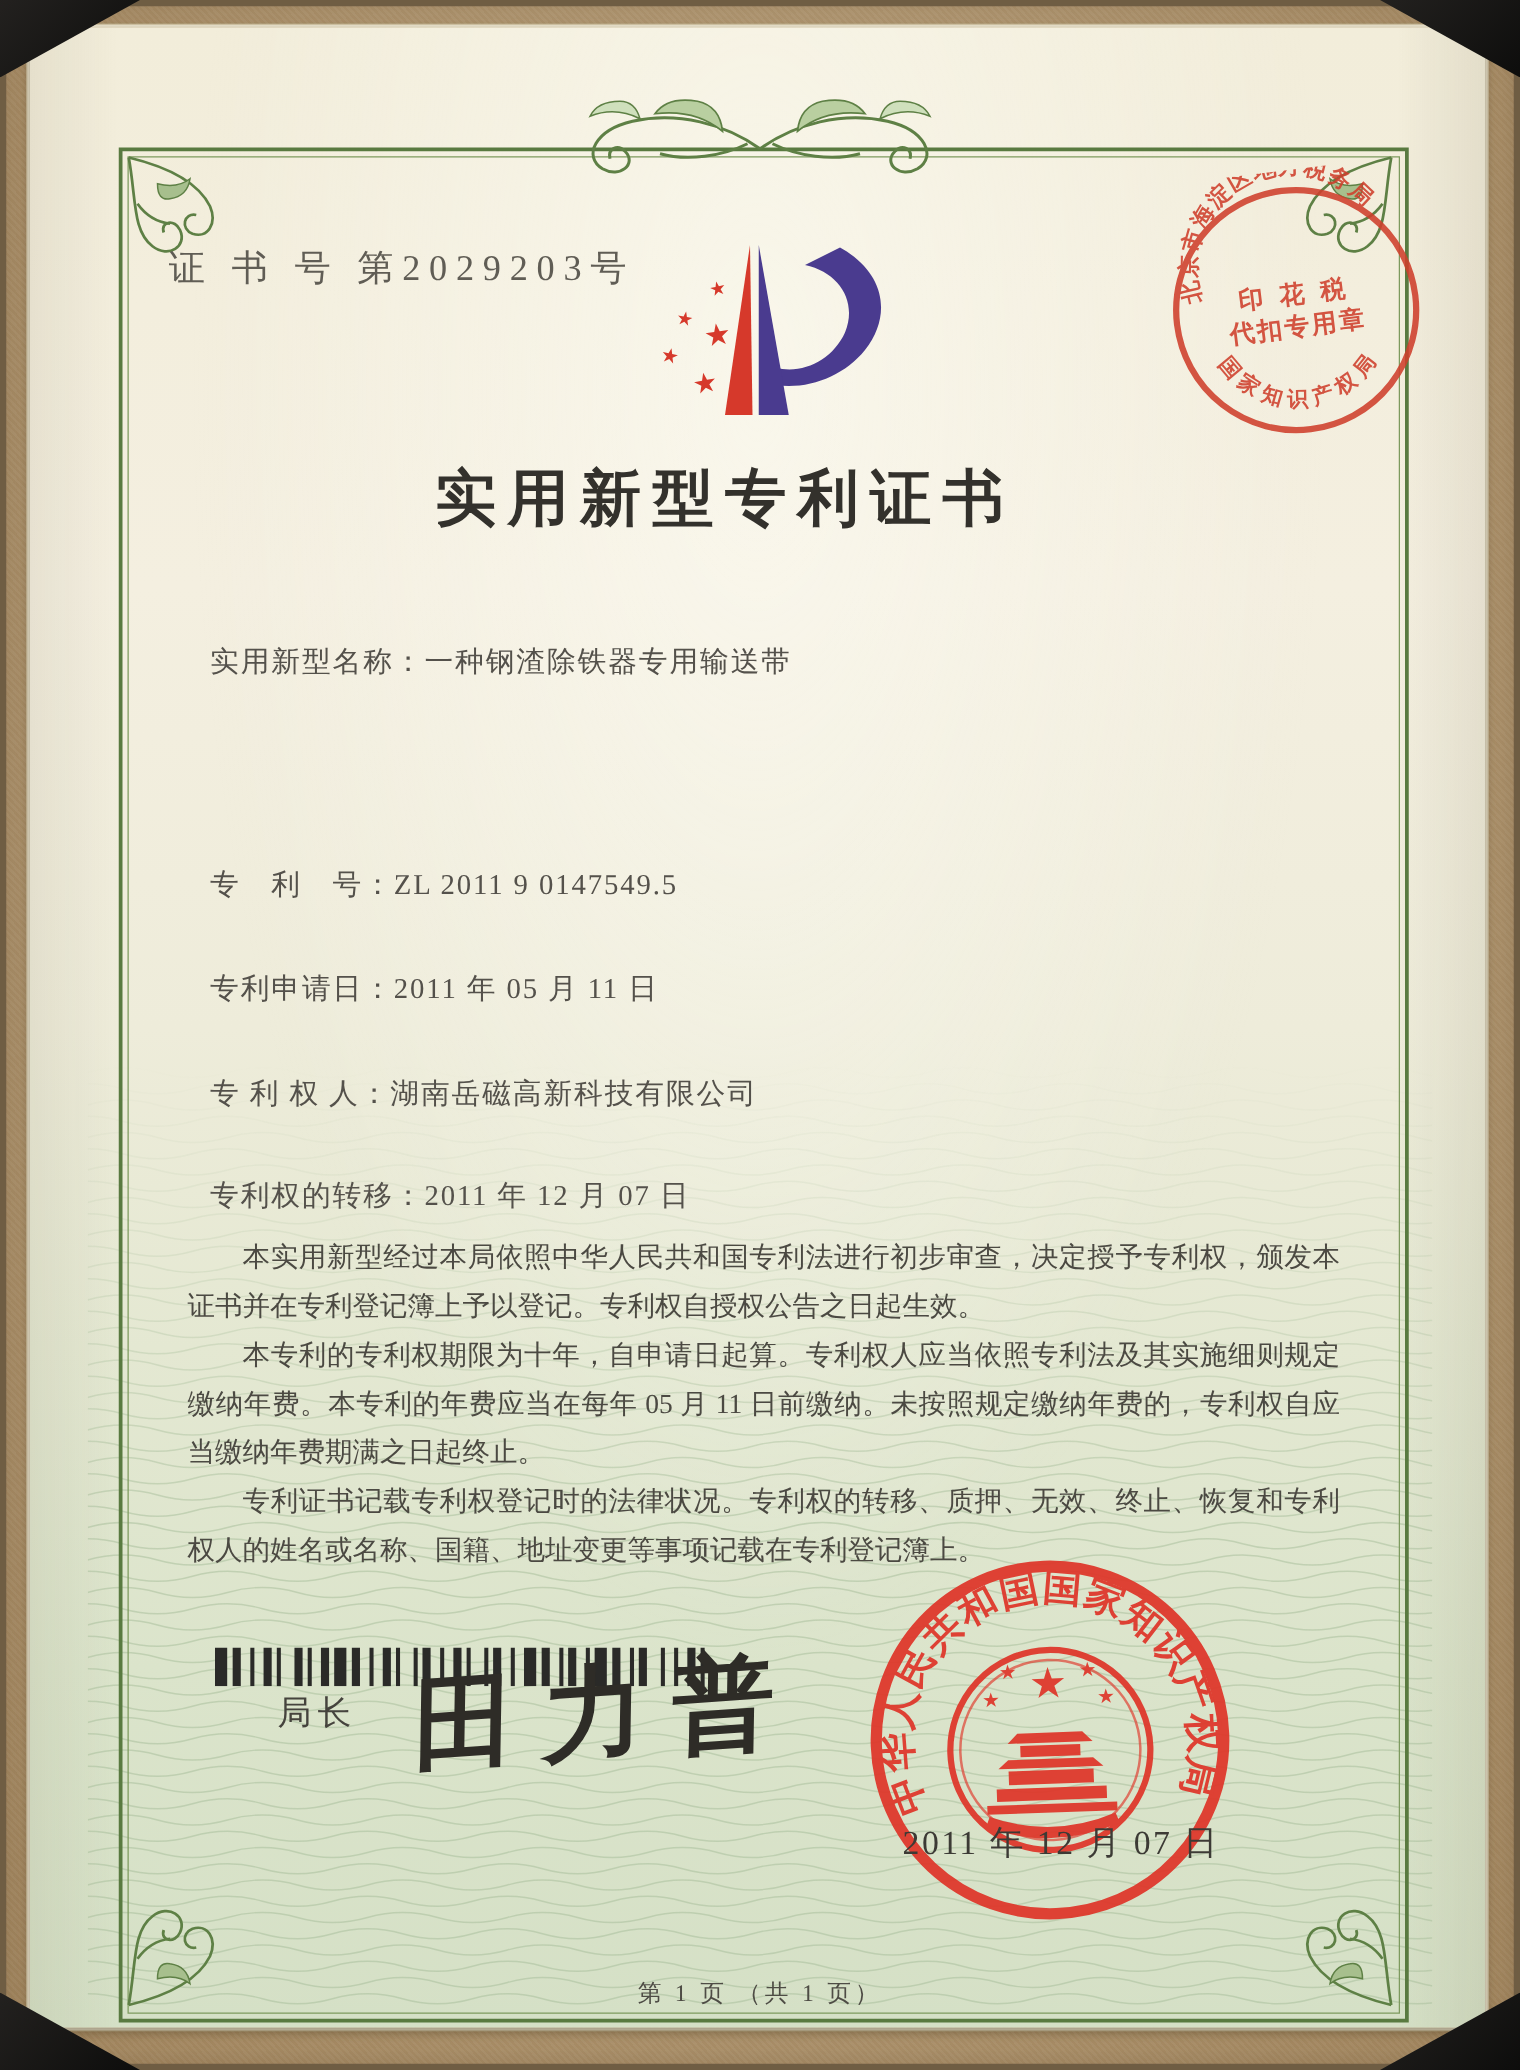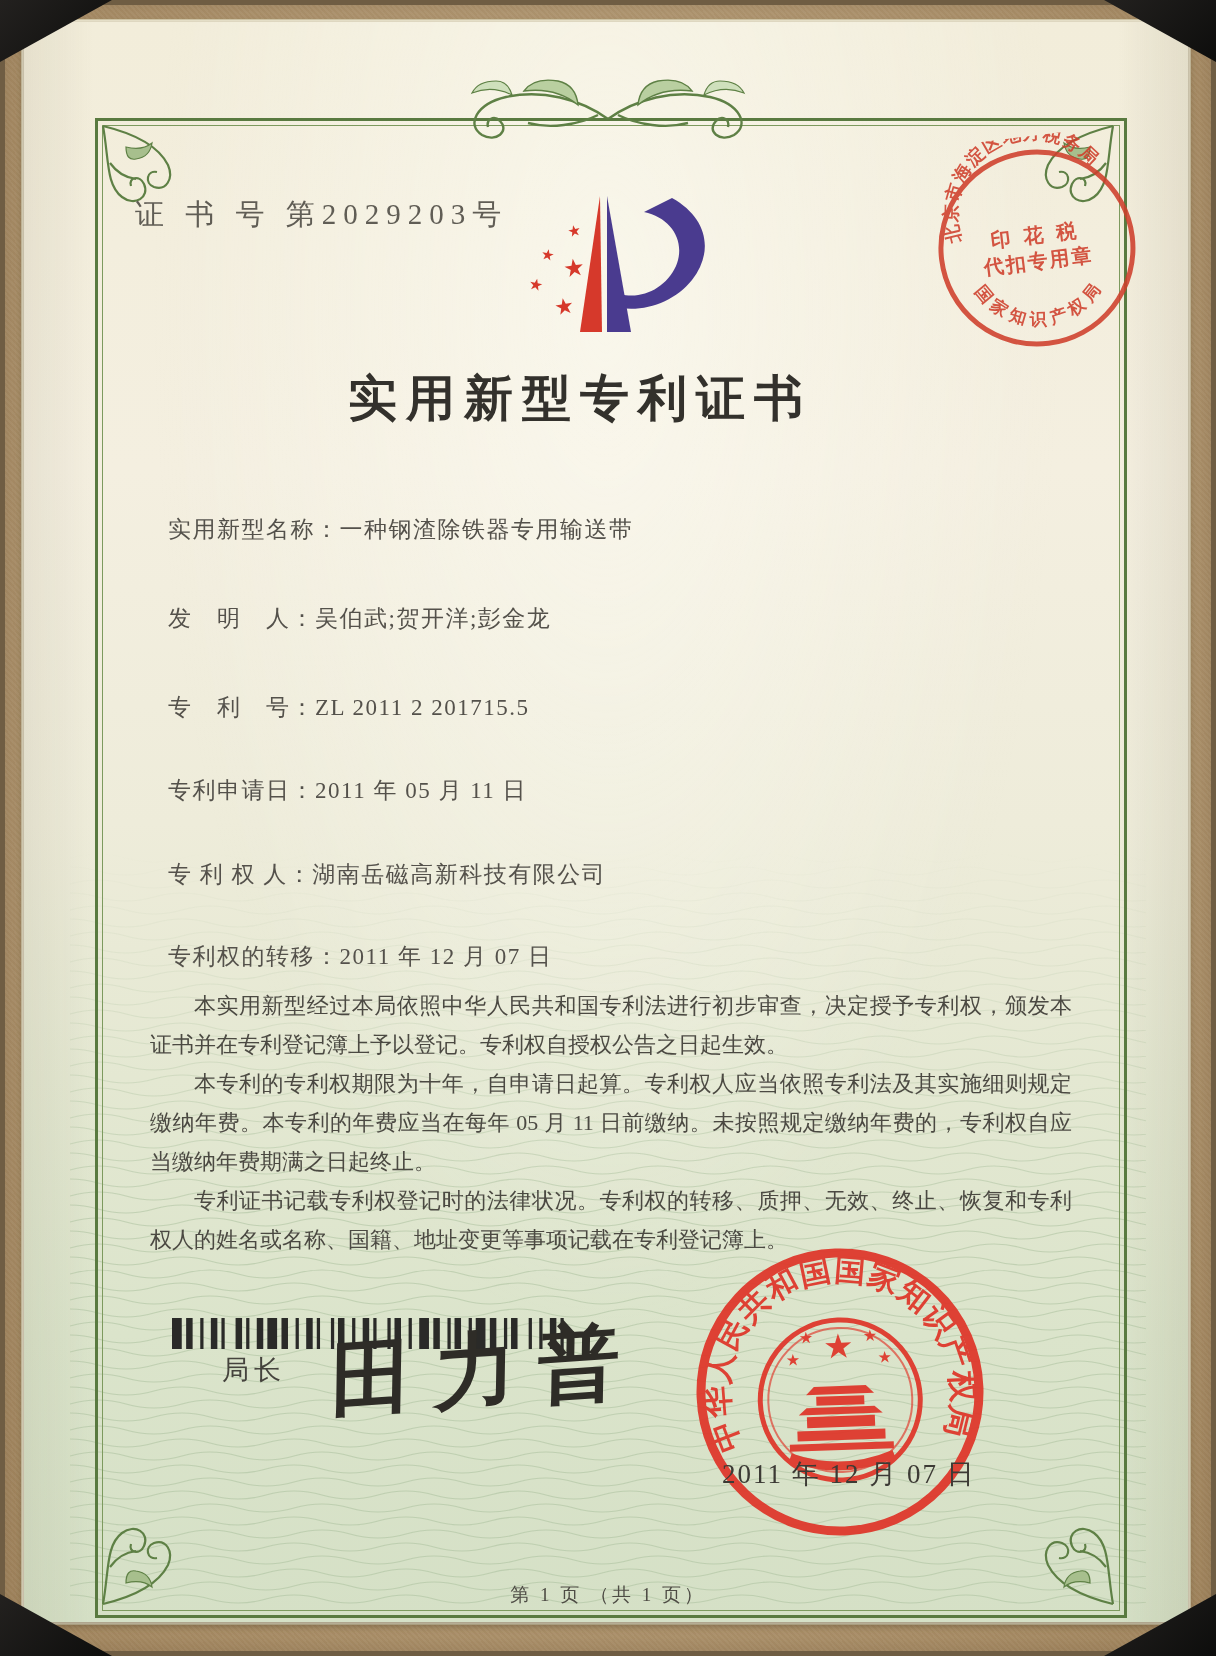--- a/index.html
+++ b/index.html
@@ -178,22 +178,21 @@
     <text x="112" y="106" font-size="20" fill="#cf3f2c" font-weight="bold" text-anchor="middle" letter-spacing="4">印 花 税</text>
     <text x="112" y="132" font-size="20" fill="#cf3f2c" font-weight="bold" text-anchor="middle" letter-spacing="2">代扣专用章</text>
     <text font-size="17" fill="#cf3f2c" font-weight="bold">
       <textPath href="#taxBot" textLength="150" startOffset="10">国家知识产权局</textPath>
     </text>
   </svg>
 
   <div class="abs" id="title">实用新型专利证书</div>
 
   <div class="abs frow" style="top:514px;"><span>实用新型名称：</span><span>一种钢渣除铁器专用输送带</span></div>
-  <div class="abs frow" style="top:603px;"><span>发　明　人：</span><span>吴伯武;贺开洋;彭金龙</span></div>
-  <div class="abs frow" style="top:692px;"><span>专　利　号：</span><span>ZL 2011 2 201715.5</span></div>
+  <div class="abs frow" style="top:692px;"><span>专　利　号：</span><span>ZL 2011 9 0147549.5</span></div>
   <div class="abs frow" style="top:775px;"><span>专利申请日：</span><span>2011 年 05 月 11 日</span></div>
   <div class="abs frow" style="top:859px;text-align:right;"><span>专 利 权 人：</span><span>湖南岳磁高新科技有限公司</span></div>
   <div class="abs frow" style="top:941px;"><span>专利权的转移：</span><span>2011 年 12 月 07 日</span></div>
 
   <div class="abs" id="paras">
     <p>本实用新型经过本局依照中华人民共和国专利法进行初步审查，决定授予专利权，颁发本证书并在专利登记簿上予以登记。专利权自授权公告之日起生效。</p>
     <p>本专利的专利权期限为十年，自申请日起算。专利权人应当依照专利法及其实施细则规定缴纳年费。本专利的年费应当在每年 05 月 11 日前缴纳。未按照规定缴纳年费的，专利权自应当缴纳年费期满之日起终止。</p>
     <p>专利证书记载专利权登记时的法律状况。专利权的转移、质押、无效、终止、恢复和专利权人的姓名或名称、国籍、地址变更等事项记载在专利登记簿上。</p>
   </div>
 

